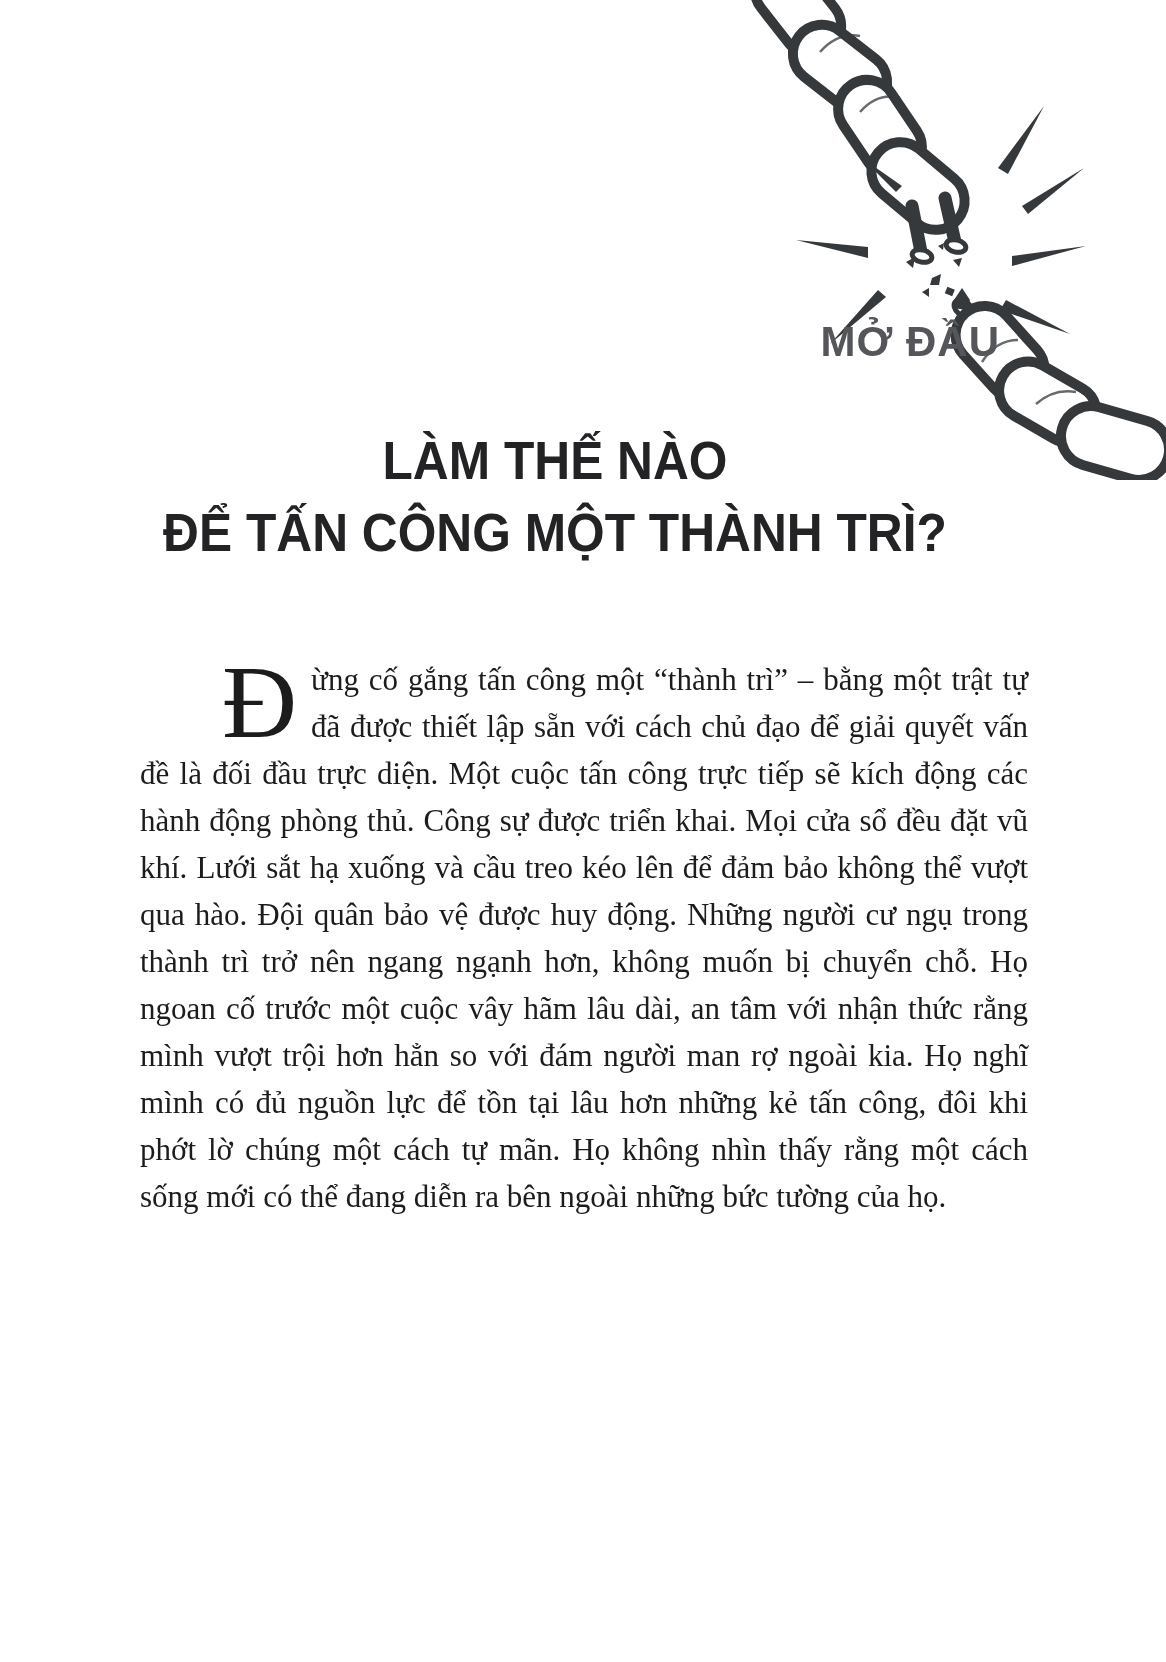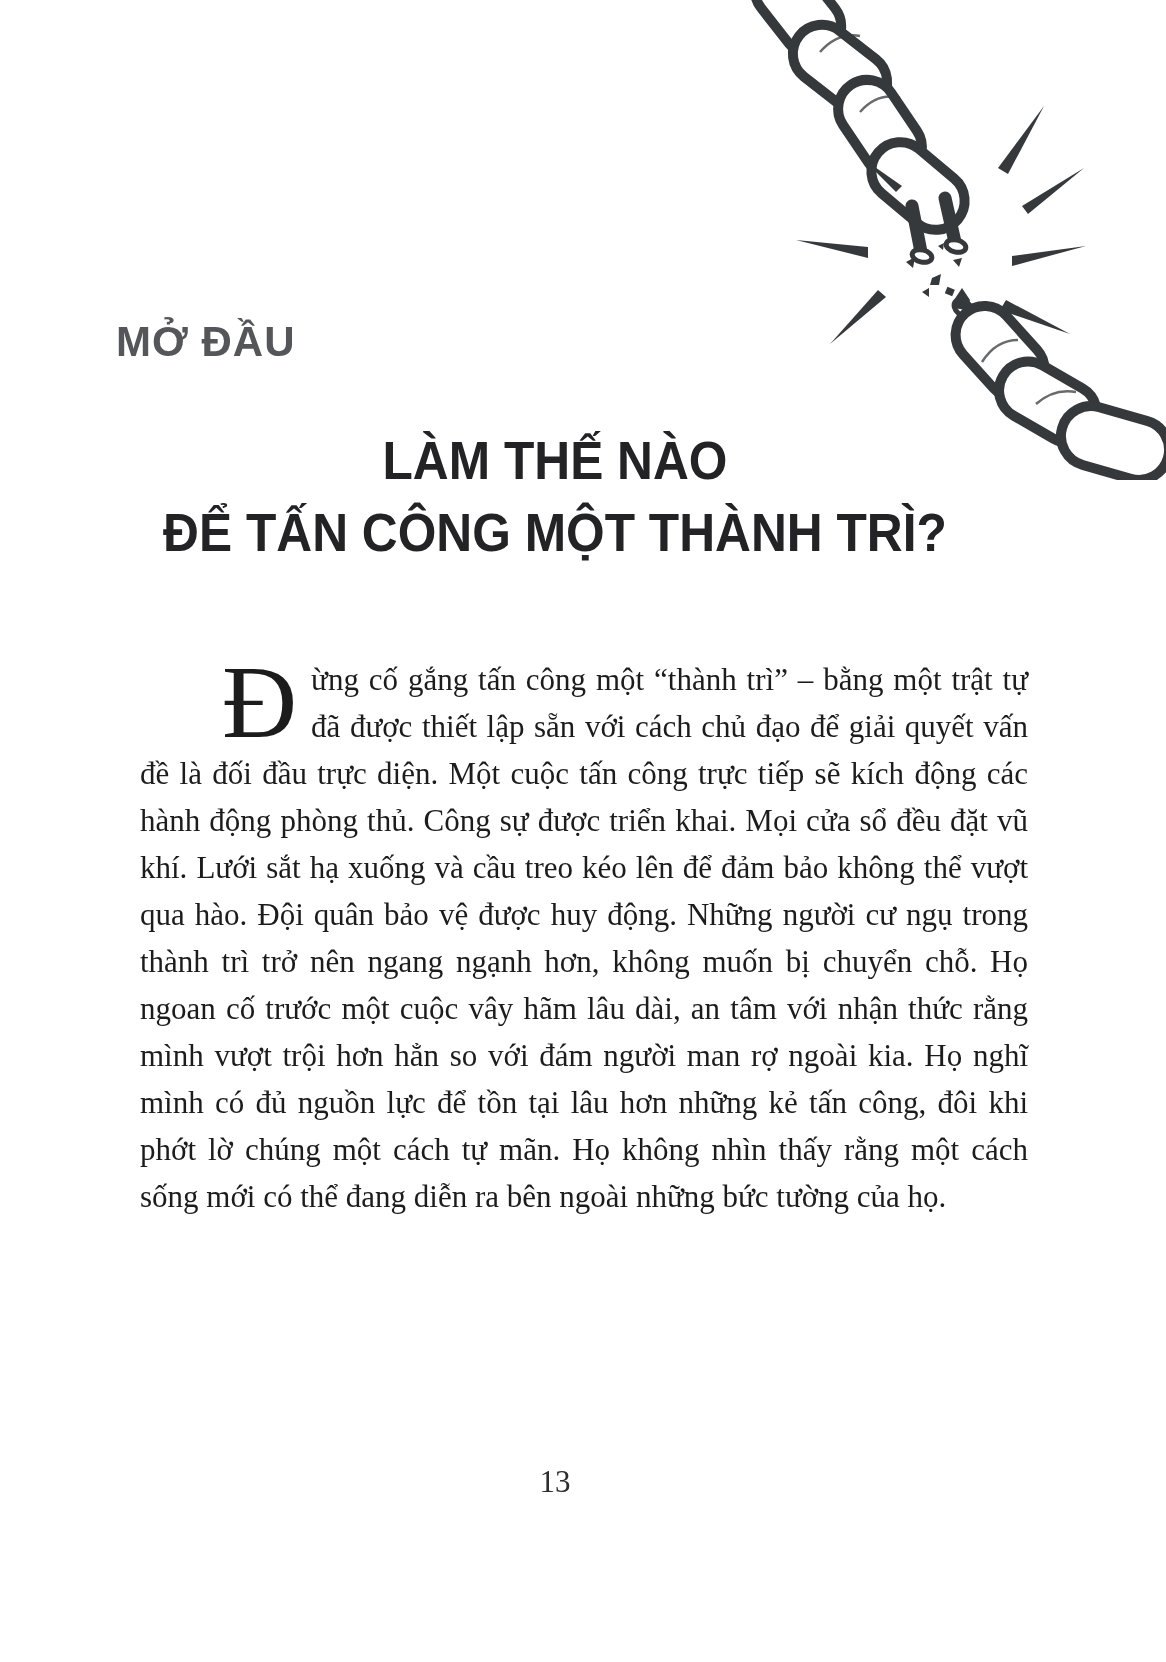--- a/index.html
+++ b/index.html
@@ -15,22 +15,22 @@
     background:var(--background);
     font-family:"Liberation Serif", serif;
     position:relative;
     overflow:hidden;
   }
   .page{position:absolute;inset:0;}
   .illustration{
     position:absolute;top:0;left:700px;width:466px;height:480px;
   }
   .kicker{
-    position:absolute;top:318px;left:116px;width:890px;
-    text-align:left;
+    position:absolute;top:318px;left:110px;width:890px;
+    text-align:right;
     font-family:"Liberation Sans", sans-serif;
     font-weight:700;font-size:42px;line-height:48px;
     letter-spacing:1px;color:var(--kicker);
   }
   .title{
     position:absolute;top:424px;left:58px;width:994px;
     text-align:center;
     font-family:"Liberation Sans", sans-serif;
     font-weight:700;font-size:54px;line-height:72px;
     color:var(--title);
@@ -132,15 +132,14 @@
     <div>LÀM THẾ NÀO</div>
     <div>ĐỂ TẤN CÔNG MỘT THÀNH TRÌ?</div>
   </div>
 
   <div class="body-block">
     <p class="para-1" style="margin:0;">
       <span class="dropcap">Đ</span><span>ừng cố gắng tấn công một “thành trì” – bằng một trật tự đã được thiết lập sẵn với cách chủ đạo để giải quyết vấn đề là đối đầu trực diện. Một cuộc tấn công trực tiếp sẽ kích động các hành động phòng thủ. Công sự được triển khai. Mọi cửa sổ đều đặt vũ khí. Lưới sắt hạ xuống và cầu treo kéo lên để đảm bảo không thể vượt qua hào. Đội quân bảo vệ được huy động. Những người cư ngụ trong thành trì trở nên ngang ngạnh hơn, không muốn bị chuyển chỗ. Họ ngoan cố trước một cuộc vây hãm lâu dài, an tâm với nhận thức rằng mình vượt trội hơn hẳn so với đám người man rợ ngoài kia. Họ nghĩ mình có đủ nguồn lực để tồn tại lâu hơn những kẻ tấn công, đôi khi phớt lờ chúng một cách tự mãn. Họ không nhìn thấy rằng một cách sống mới có thể đang diễn ra bên ngoài những bức tường của họ.</span>
     </p>
   </div>
 
-  <div class="page-number">13</div>
 
 </div>
 
 </body></html>

